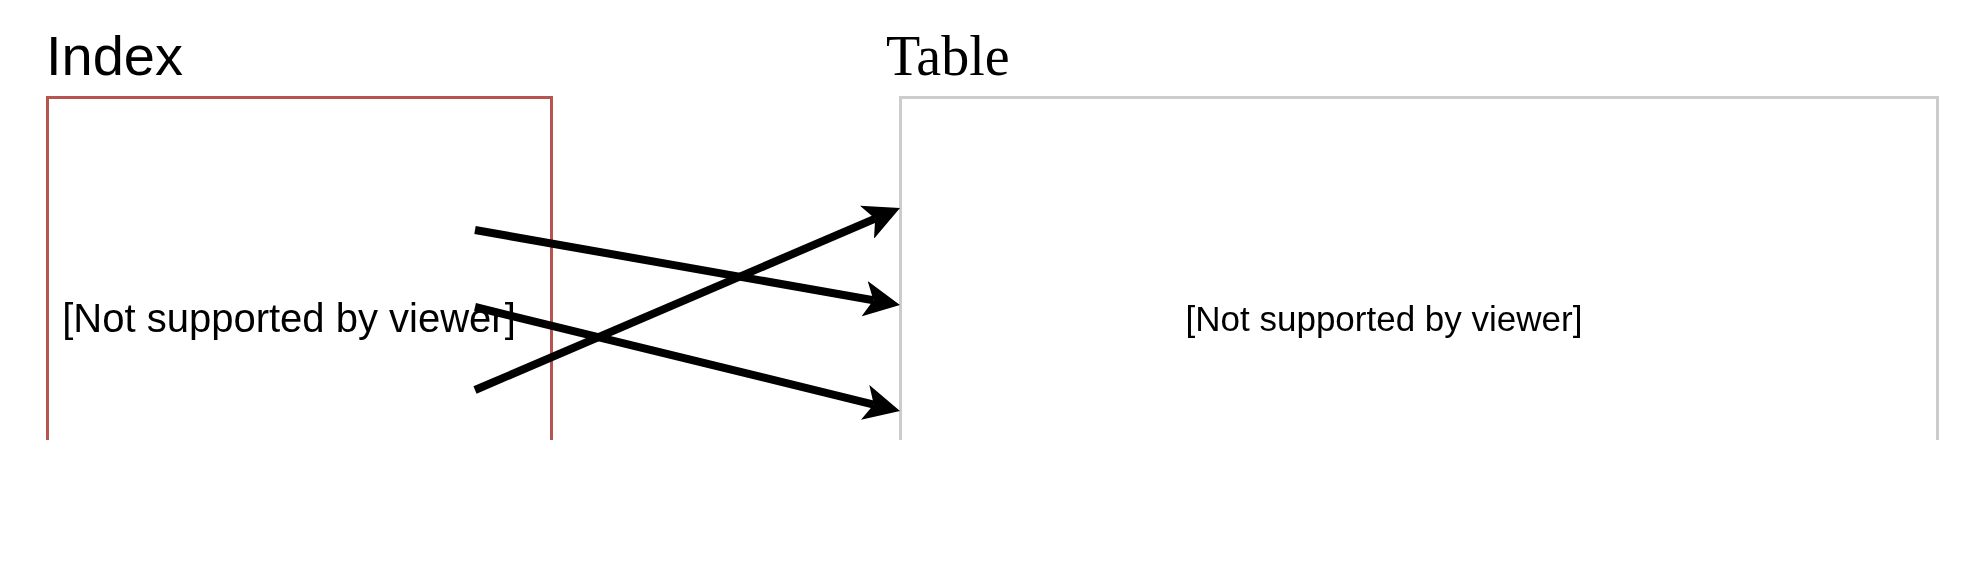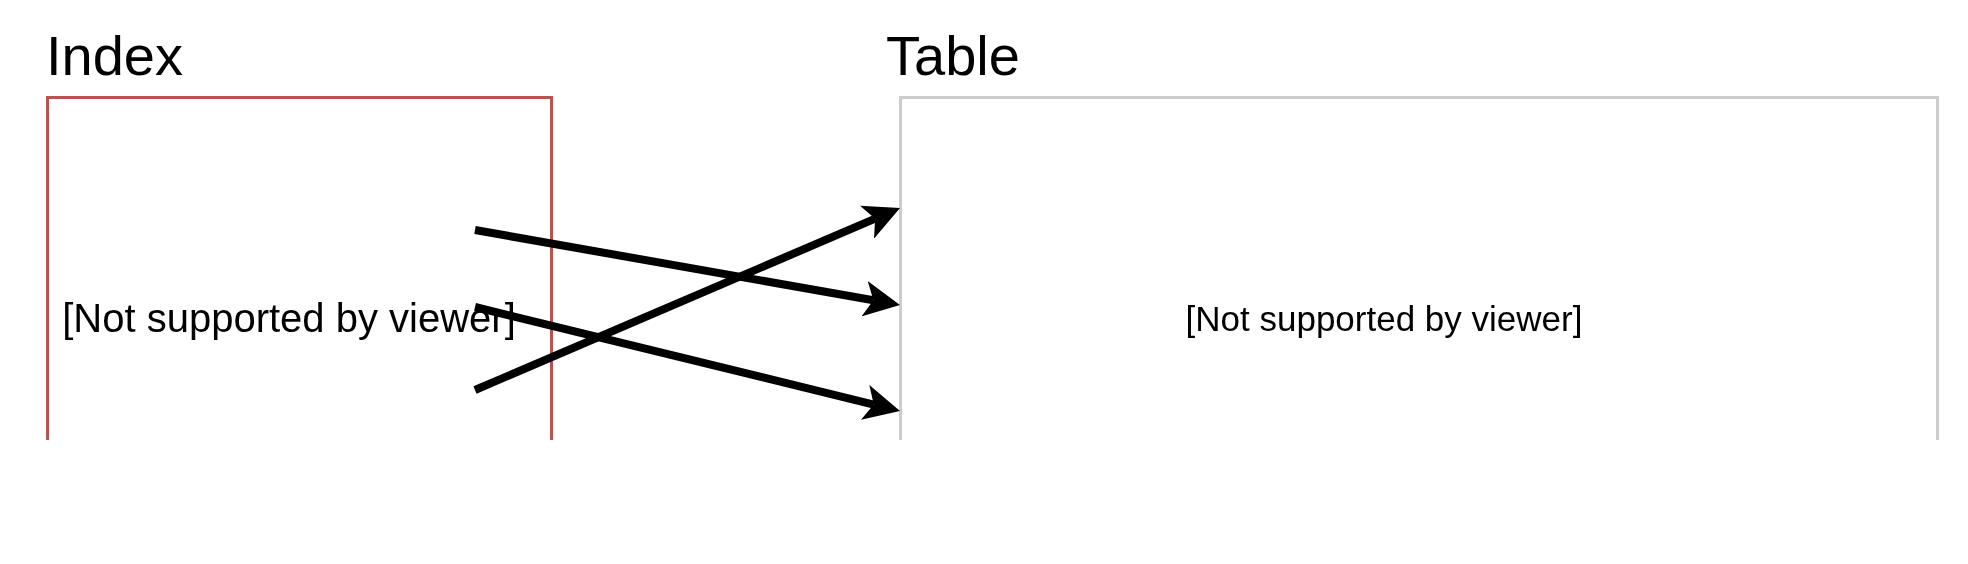--- a/index.html
+++ b/index.html
@@ -17,21 +17,21 @@
     color: #000000;
   }
   .title {
     position: absolute;
     font-size: 56px;
     line-height: 1.0;
     white-space: nowrap;
     color: #000000;
   }
   #t-index { left: 46px; top: 28px; }
-  #t-table { left: 886px; top: 28px; }
+  #t-table { left: 886px; top: 28px; font-family: Liberation Serif, serif; }
   .box {
     position: absolute;
     background: #ffffff;
     border: 3px solid #000;
     box-sizing: border-box;
     z-index: 1;
   }
   .boxlabel {
     position: absolute;
     transform: translate(-50%, -50%);

